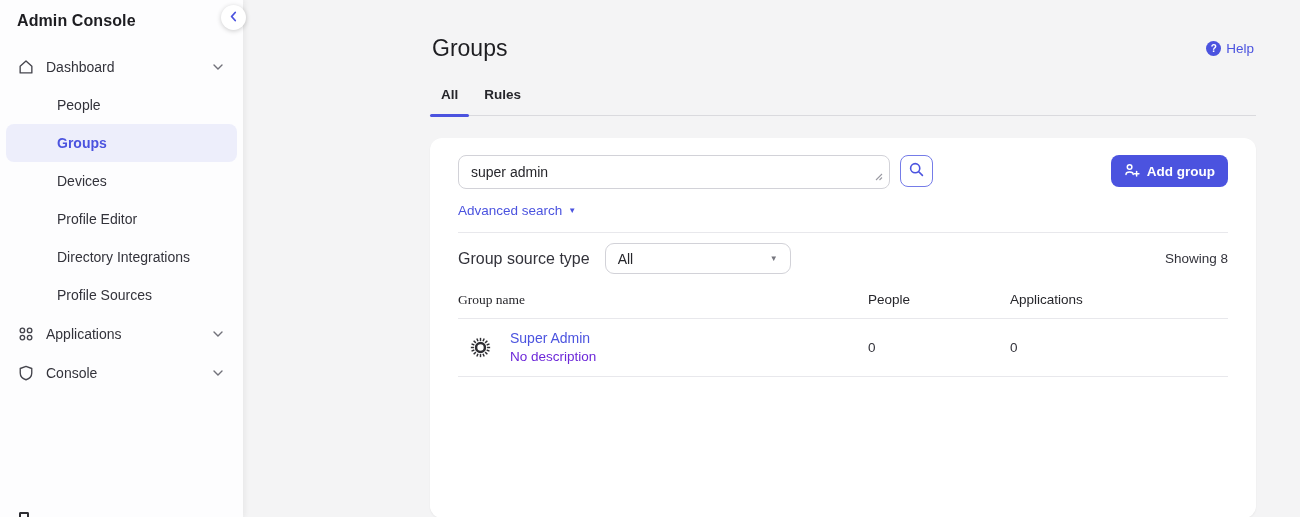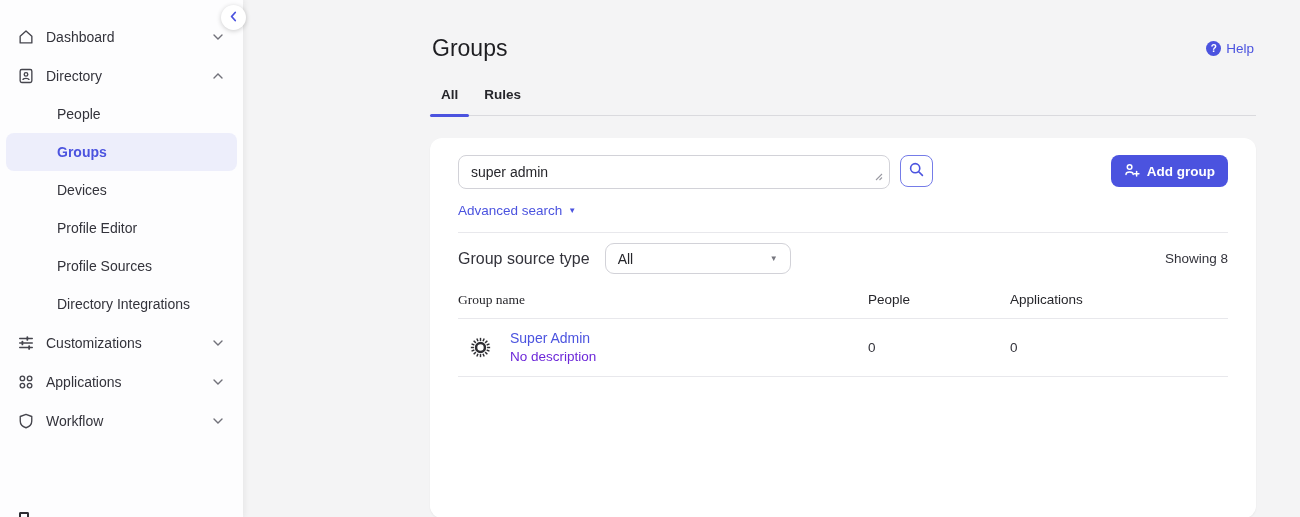--- a/index.html
+++ b/index.html
@@ -78,90 +78,58 @@
   .group-name { color:#4b53df; cursor:pointer; text-decoration:none; font-size:14px; }
   .group-desc { color:#6d28d9; font-size:13.5px; margin-top:3px; }
   .cell-num { font-size:13.5px; color:#33333b; }
 </style>
 </head>
 <body>
 
 <div class="screen">
 
   <aside class="sidebar">
+    <div class="sidebar-title">Admin Console</div>
 
     <nav class="nav">
 
       <div class="nav-item">
         <span class="ico">
           <svg width="18" height="18" viewBox="0 0 20 20" fill="none" stroke="#45454d" stroke-width="1.5" stroke-linejoin="round">
               <path d="M3.5 9.2 L10 3.4 L16.5 9.2 V16.6 H3.5 Z"></path>
             </svg>
         </span>
         <span>Dashboard</span>
         <span class="chev">
           <svg width="10" height="6" viewBox="0 0 10 6" fill="none" stroke="#71717a" stroke-width="1.4" stroke-linecap="round">
               <polyline points="1,1 5,5 9,1"></polyline>
             </svg>
         </span>
       </div>
 
-      <div class="nav-item">
-        <span class="ico">
-          <svg width="18" height="18" viewBox="0 0 20 20" fill="none" stroke="#45454d" stroke-width="1.5" stroke-linejoin="round">
-              <rect x="3.5" y="2.8" width="13" height="14.4" rx="1.8"></rect>
-              <circle cx="10" cy="8.2" r="2"></circle>
-              <path d="M6.6 14.4 c0-2.4 6.8-2.4 6.8 0"></path>
-            </svg>
-        </span>
-        <span>Directory</span>
-        <span class="chev">
-          <svg width="10" height="6" viewBox="0 0 10 6" fill="none" stroke="#71717a" stroke-width="1.4" stroke-linecap="round">
-              <polyline points="1,5 5,1 9,5"></polyline>
-            </svg>
-        </span>
-      </div>
 
       <div class="nav-sub">
         <span>People</span>
       </div>
       <div class="nav-sub active">
         <span>Groups</span>
       </div>
       <div class="nav-sub">
         <span>Devices</span>
       </div>
       <div class="nav-sub">
         <span>Profile Editor</span>
       </div>
       <div class="nav-sub">
+        <span>Directory Integrations</span>
+      </div>
+      <div class="nav-sub">
         <span>Profile Sources</span>
       </div>
-      <div class="nav-sub">
-        <span>Directory Integrations</span>
-      </div>
-
-      <div class="nav-item">
-        <span class="ico">
-          <svg width="18" height="18" viewBox="0 0 20 20" fill="none" stroke="#45454d" stroke-width="1.5" stroke-linecap="round">
-              <line x1="3" y1="5" x2="17" y2="5"></line>
-              <line x1="11.5" y1="3.4" x2="11.5" y2="6.6" stroke-width="2"></line>
-              <line x1="3" y1="10" x2="17" y2="10"></line>
-              <line x1="6" y1="8.4" x2="6" y2="11.6" stroke-width="2"></line>
-              <line x1="3" y1="15" x2="17" y2="15"></line>
-              <line x1="13.5" y1="13.4" x2="13.5" y2="16.6" stroke-width="2"></line>
-            </svg>
-        </span>
-        <span>Customizations</span>
-        <span class="chev">
-          <svg width="10" height="6" viewBox="0 0 10 6" fill="none" stroke="#71717a" stroke-width="1.4" stroke-linecap="round">
-              <polyline points="1,1 5,5 9,1"></polyline>
-            </svg>
-        </span>
-      </div>
+
 
       <div class="nav-item">
         <span class="ico">
           <svg width="18" height="18" viewBox="0 0 20 20" fill="none" stroke="#45454d" stroke-width="1.5">
               <circle cx="6" cy="6" r="2.5"></circle>
               <circle cx="14" cy="6" r="2.5"></circle>
               <circle cx="6" cy="14" r="2.5"></circle>
               <circle cx="14" cy="14" r="2.5"></circle>
             </svg>
         </span>
@@ -172,21 +140,21 @@
             </svg>
         </span>
       </div>
 
       <div class="nav-item">
         <span class="ico">
           <svg width="18" height="18" viewBox="0 0 20 20" fill="none" stroke="#45454d" stroke-width="1.5" stroke-linejoin="round">
               <path d="M10 2.6 L16.4 5 V10 C16.4 13.9 13.6 16.4 10 17.5 C6.4 16.4 3.6 13.9 3.6 10 V5 Z"></path>
             </svg>
         </span>
-        <span>Workflow</span>
+        <span>Console</span>
         <span class="chev">
           <svg width="10" height="6" viewBox="0 0 10 6" fill="none" stroke="#71717a" stroke-width="1.4" stroke-linecap="round">
               <polyline points="1,1 5,5 9,1"></polyline>
             </svg>
         </span>
       </div>
 
     </nav>
 
     <div class="stub-icon"></div>

